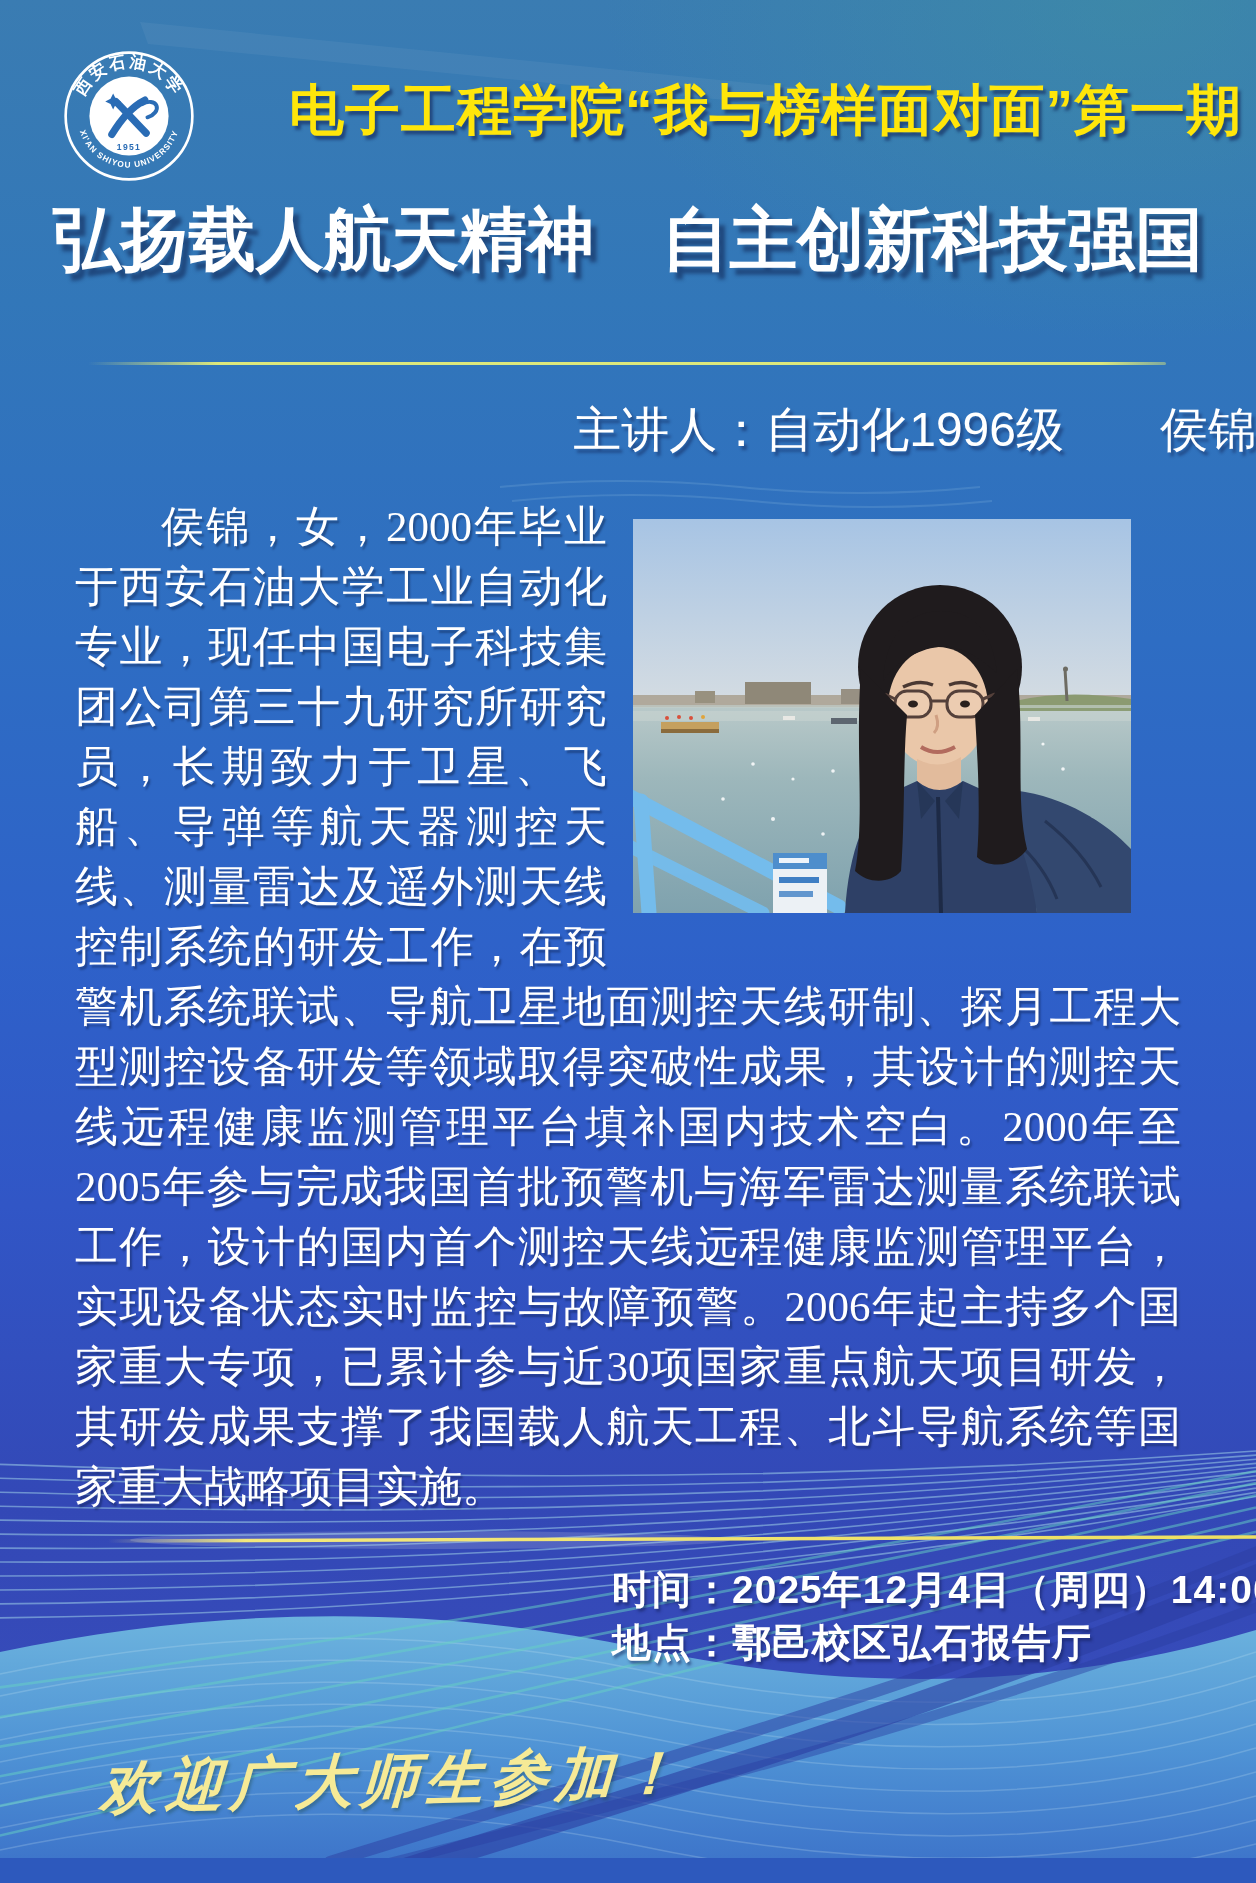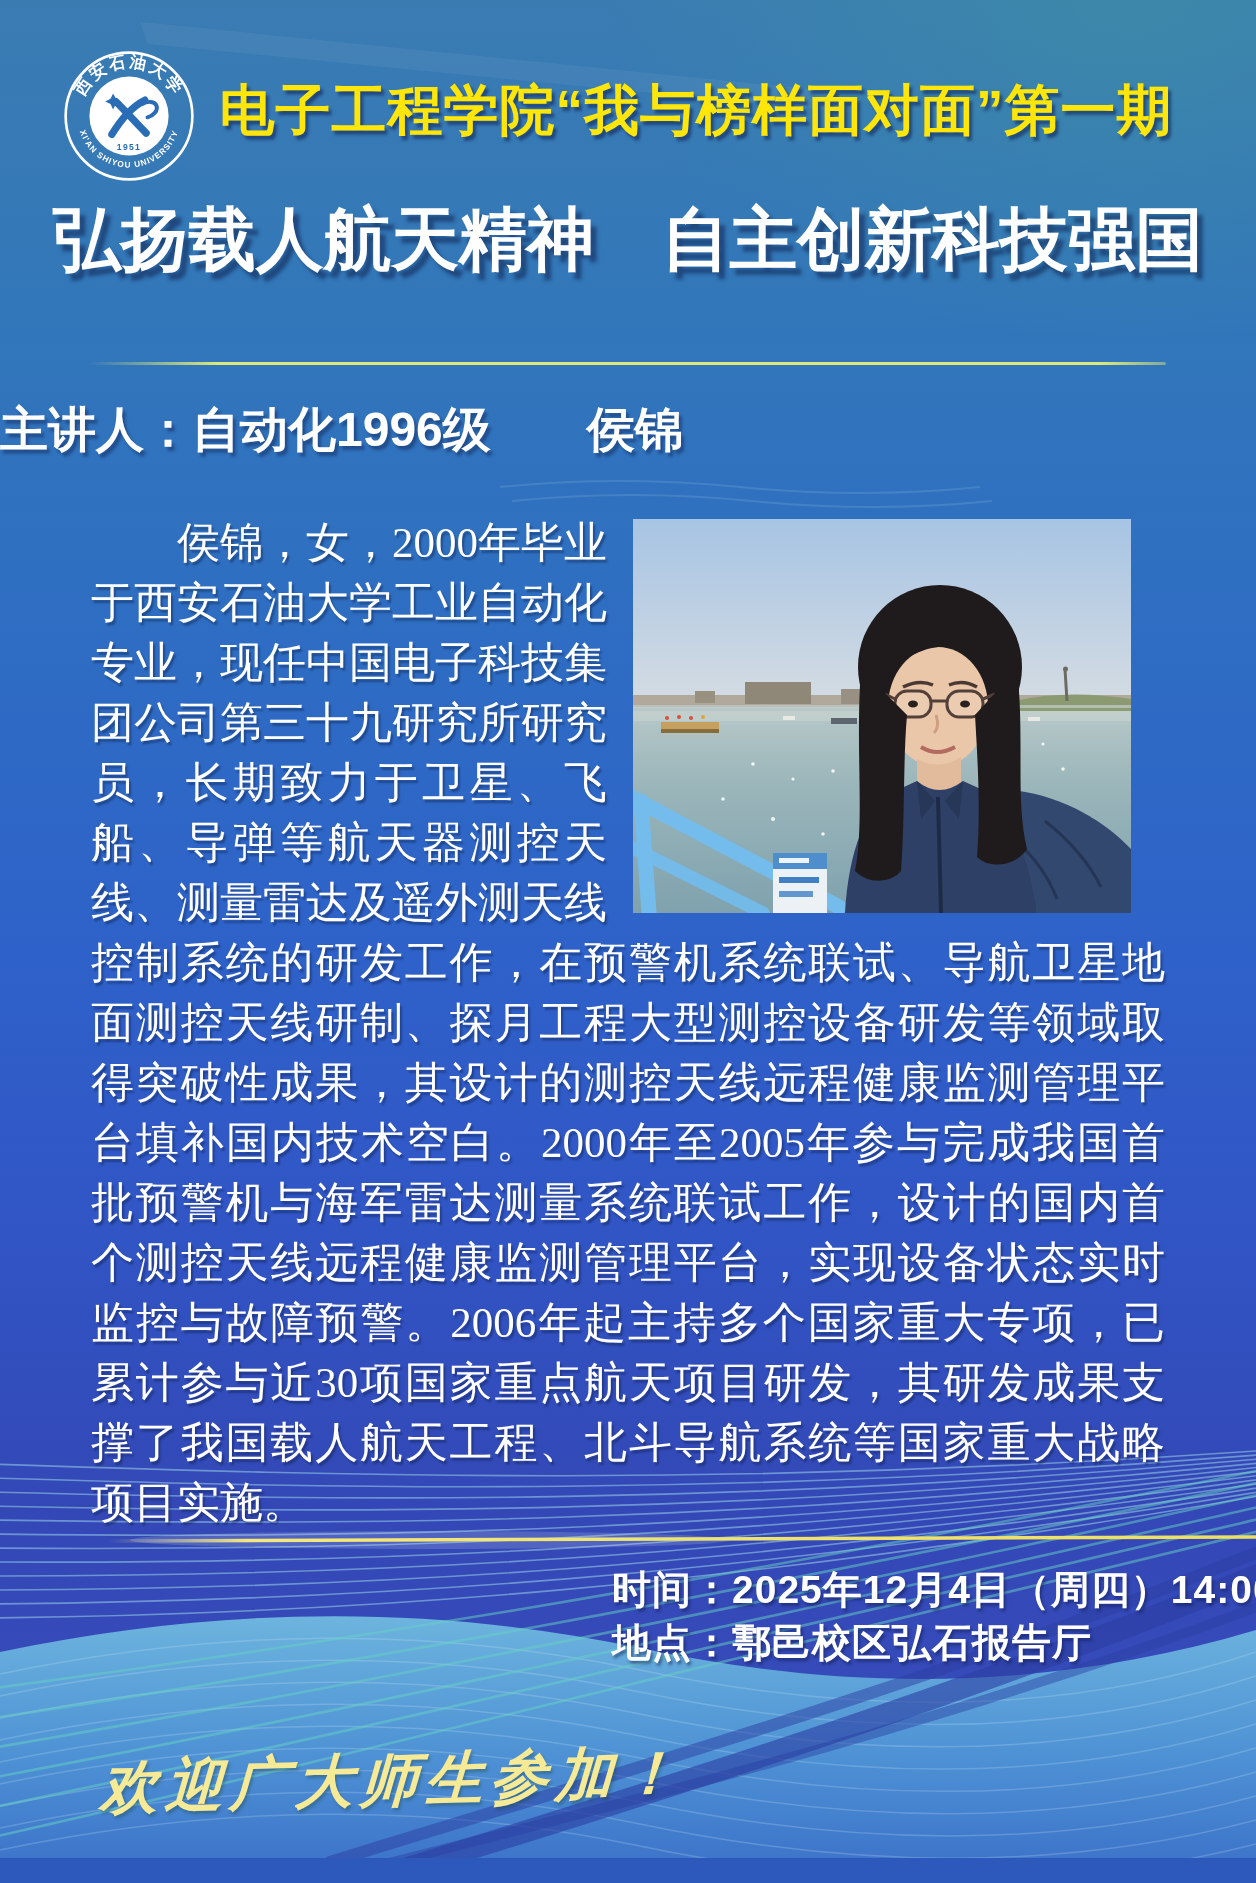--- a/index.html
+++ b/index.html
@@ -6,45 +6,45 @@
   body{display:flex;justify-content:center;font-family:"Liberation Sans","DejaVu Sans",sans-serif;}
   .poster{
     position:relative;width:1256px;height:1883px;overflow:hidden;
     background:
       radial-gradient(ellipse 60% 26% at 90% 0%, rgba(64,150,158,.45), rgba(64,150,158,0) 70%),
       linear-gradient(180deg,#3a7cb2 0%,#3277b9 16%,#2e6dc3 34%,#2e62c9 50%,#3156c6 64%,#3348b6 80%,#3a4fbe 100%);
   }
   .deco{position:absolute;inset:0;width:100%;height:100%;}
   .logo{position:absolute;left:63px;top:50px;width:132px;height:132px;}
   .series-title{
-    position:absolute;left:150px;right:14px;top:74px;text-align:center;
+    position:absolute;left:150px;right:14px;top:74px;text-align:right;
     font-size:55px;font-weight:900;color:#ffe60a;letter-spacing:1px;white-space:nowrap;
     text-shadow:3px 4px 3px rgba(15,30,80,.55);
   }
   .main-title{
     position:absolute;left:0;right:0;top:194px;margin:0;text-align:center;
     font-size:69px;font-weight:900;color:#ffffff;white-space:nowrap;
     text-shadow:6px 7px 4px rgba(12,25,70,.5);transform:scaleX(.98);
   }
   .divider{
     position:absolute;left:88px;top:362px;width:1078px;height:3px;border-radius:2px;
     background:linear-gradient(90deg,rgba(220,232,124,0),#dce87c 12%,#dce87c 94%,rgba(220,232,124,.45));
   }
   .speaker{
-    position:absolute;left:0;right:0;top:398px;text-align:left;
-    font-size:48px;font-weight:700;color:#ffffff;white-space:nowrap;
+    position:absolute;left:0;right:0;top:398px;text-align:right;
+    font-size:48px;font-weight:400;color:#ffffff;white-space:nowrap;
     text-shadow:3px 4px 3px rgba(15,30,80,.45);
   }
   .bio{
     position:absolute;left:75px;top:497px;width:1106px;color:#ffffff;
     font-family:"Liberation Serif","DejaVu Serif",serif;
     font-size:43px;line-height:60px;text-align:justify;
     text-shadow:2px 3px 2px rgba(10,25,60,.4);
   }
-  .bio p{margin:16px;text-indent:2em;}
+  .bio p{margin:0;text-indent:2em;}
   .photo{float:right;width:498px;height:394px;margin:22px 50px 12px 26px;}
   .photo svg{width:100%;height:100%;display:block;}
   .event{
     position:absolute;left:612px;top:1563px;color:#ffffff;
     font-size:39px;font-weight:800;line-height:53px;letter-spacing:1px;white-space:nowrap;
     text-shadow:2px 3px 3px rgba(15,25,80,.5);
   }
   .welcome{
     position:absolute;left:100px;top:1742px;
     font-family:"Liberation Serif","DejaVu Serif",serif;font-style:italic;font-weight:700;

